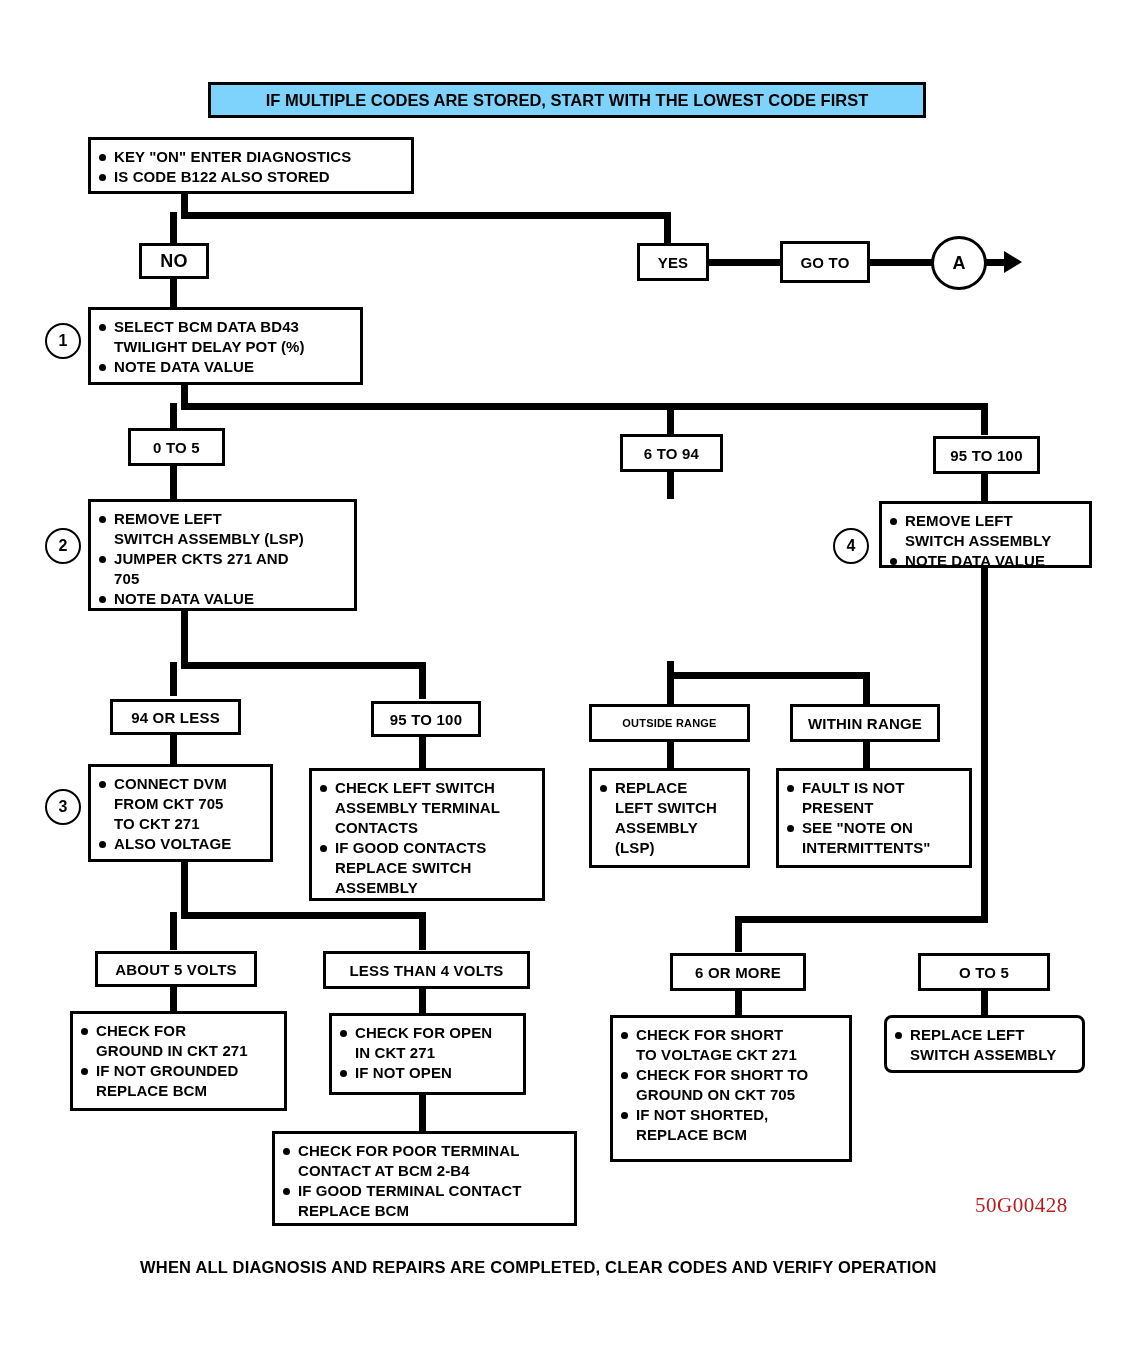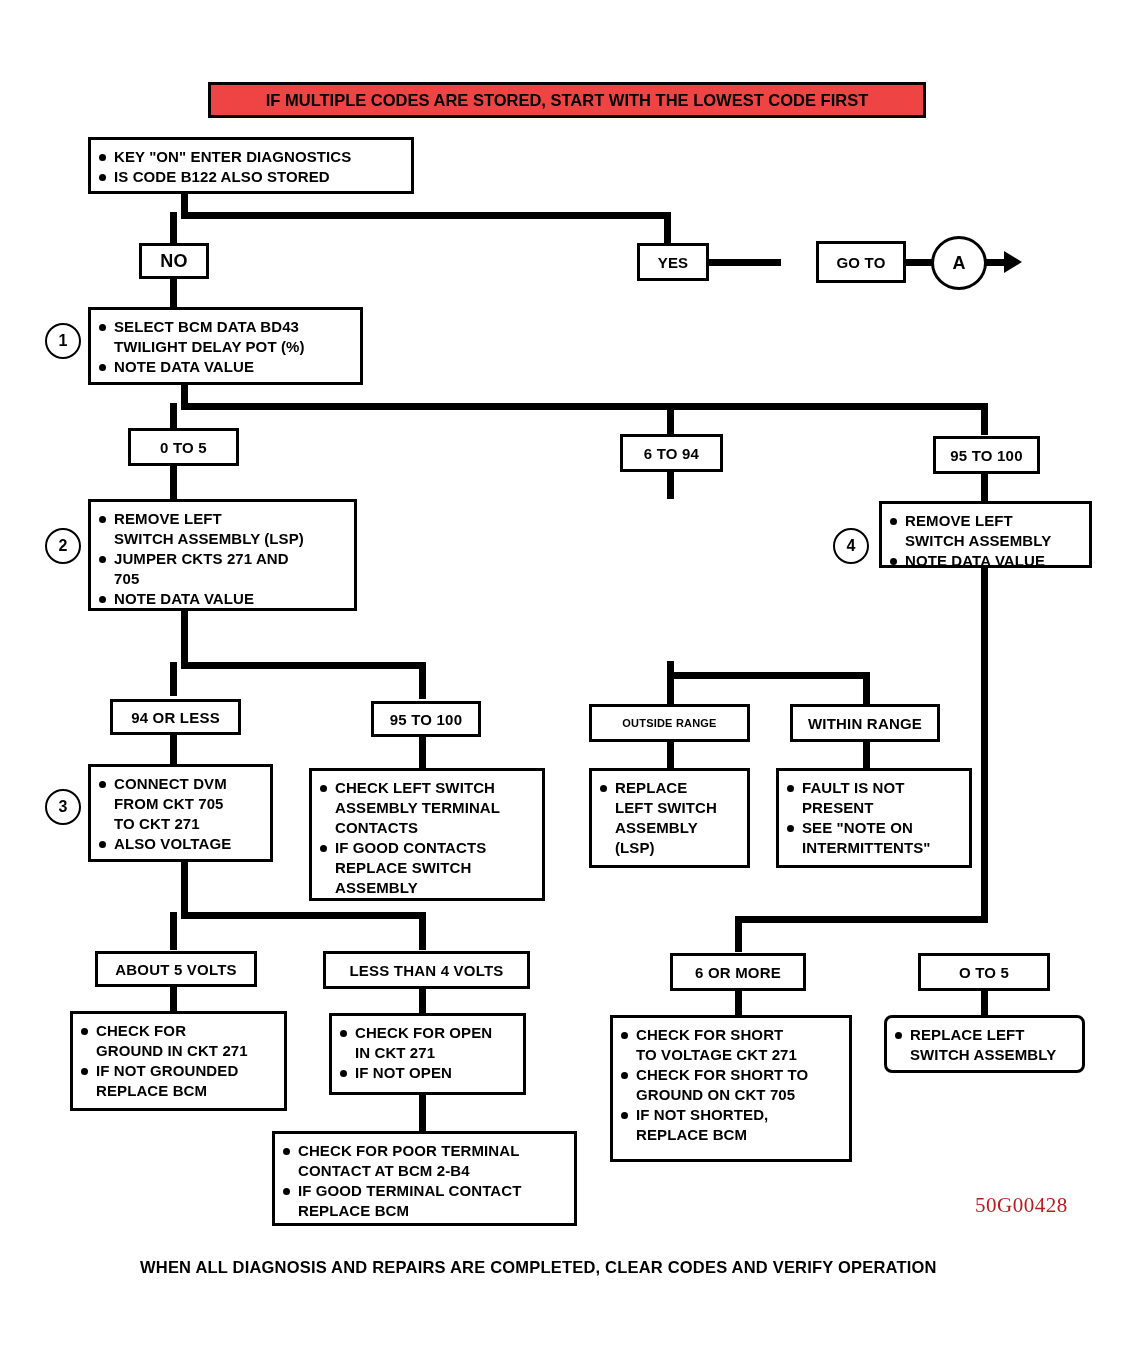--- a/index.html
+++ b/index.html
@@ -34,21 +34,21 @@
     align-items: center;
     justify-content: center;
     font-weight: bold;
     letter-spacing: 0.2px;
     z-index: 6;
   }
   .banner {
     position: absolute;
     box-sizing: border-box;
     border: 3px solid #000;
-    background: #ef4444;
+    background: #7dd3fc;
     display: flex;
     align-items: center;
     justify-content: center;
     font-weight: bold;
     z-index: 6;
   }
   ul.bl {
     list-style: none;
     margin: 0;
     padding: 0;
@@ -151,21 +151,21 @@
   <div class="label-box" style="left:139px; top:243px; width:70px; height:36px; font-size:18px;">
     <span>NO</span>
   </div>
 
   <div class="label-box" style="left:637px; top:243px; width:72px; height:38px; font-size:15px;">
     <span>YES</span>
   </div>
 
   <div class="ln" style="left:708px; top:259px; width:73px; height:7px;"></div>
 
-  <div class="label-box" style="left:816px; top:241px; width:90px; height:42px; font-size:15px;">
+  <div class="label-box" style="left:780px; top:241px; width:90px; height:42px; font-size:15px;">
     <span>GO TO</span>
   </div>
 
   <div class="ln" style="left:869px; top:259px; width:64px; height:7px;"></div>
 
   <div class="conn-circ" style="left:931px; top:236px; width:56px; height:54px; font-size:18px;">
     <span>A</span>
   </div>
 
   <div class="ln" style="left:985px; top:259px; width:22px; height:7px;"></div>
@@ -185,21 +185,21 @@
       </ul>
     </div>
   </div>
 
   <div class="ln" style="left:181px; top:385px; width:7px; height:22px;"></div>
   <div class="ln" style="left:181px; top:403px; width:807px; height:7px;"></div>
   <div class="ln" style="left:170px; top:403px; width:7px; height:26px;"></div>
   <div class="ln" style="left:667px; top:403px; width:7px; height:32px;"></div>
   <div class="ln" style="left:981px; top:403px; width:7px; height:32px;"></div>
 
-  <div class="label-box" style="left:128px; top:428px; width:111px; height:38px; font-size:15px;">
+  <div class="label-box" style="left:128px; top:428px; width:97px; height:38px; font-size:15px;">
     <span>0 TO 5</span>
   </div>
   <div class="label-box" style="left:620px; top:434px; width:103px; height:38px; font-size:15px;">
     <span>6 TO 94</span>
   </div>
   <div class="label-box" style="left:933px; top:436px; width:107px; height:38px; font-size:15px;">
     <span>95 TO 100</span>
   </div>
 
   <div class="ln" style="left:170px; top:465px; width:7px; height:35px;"></div>

